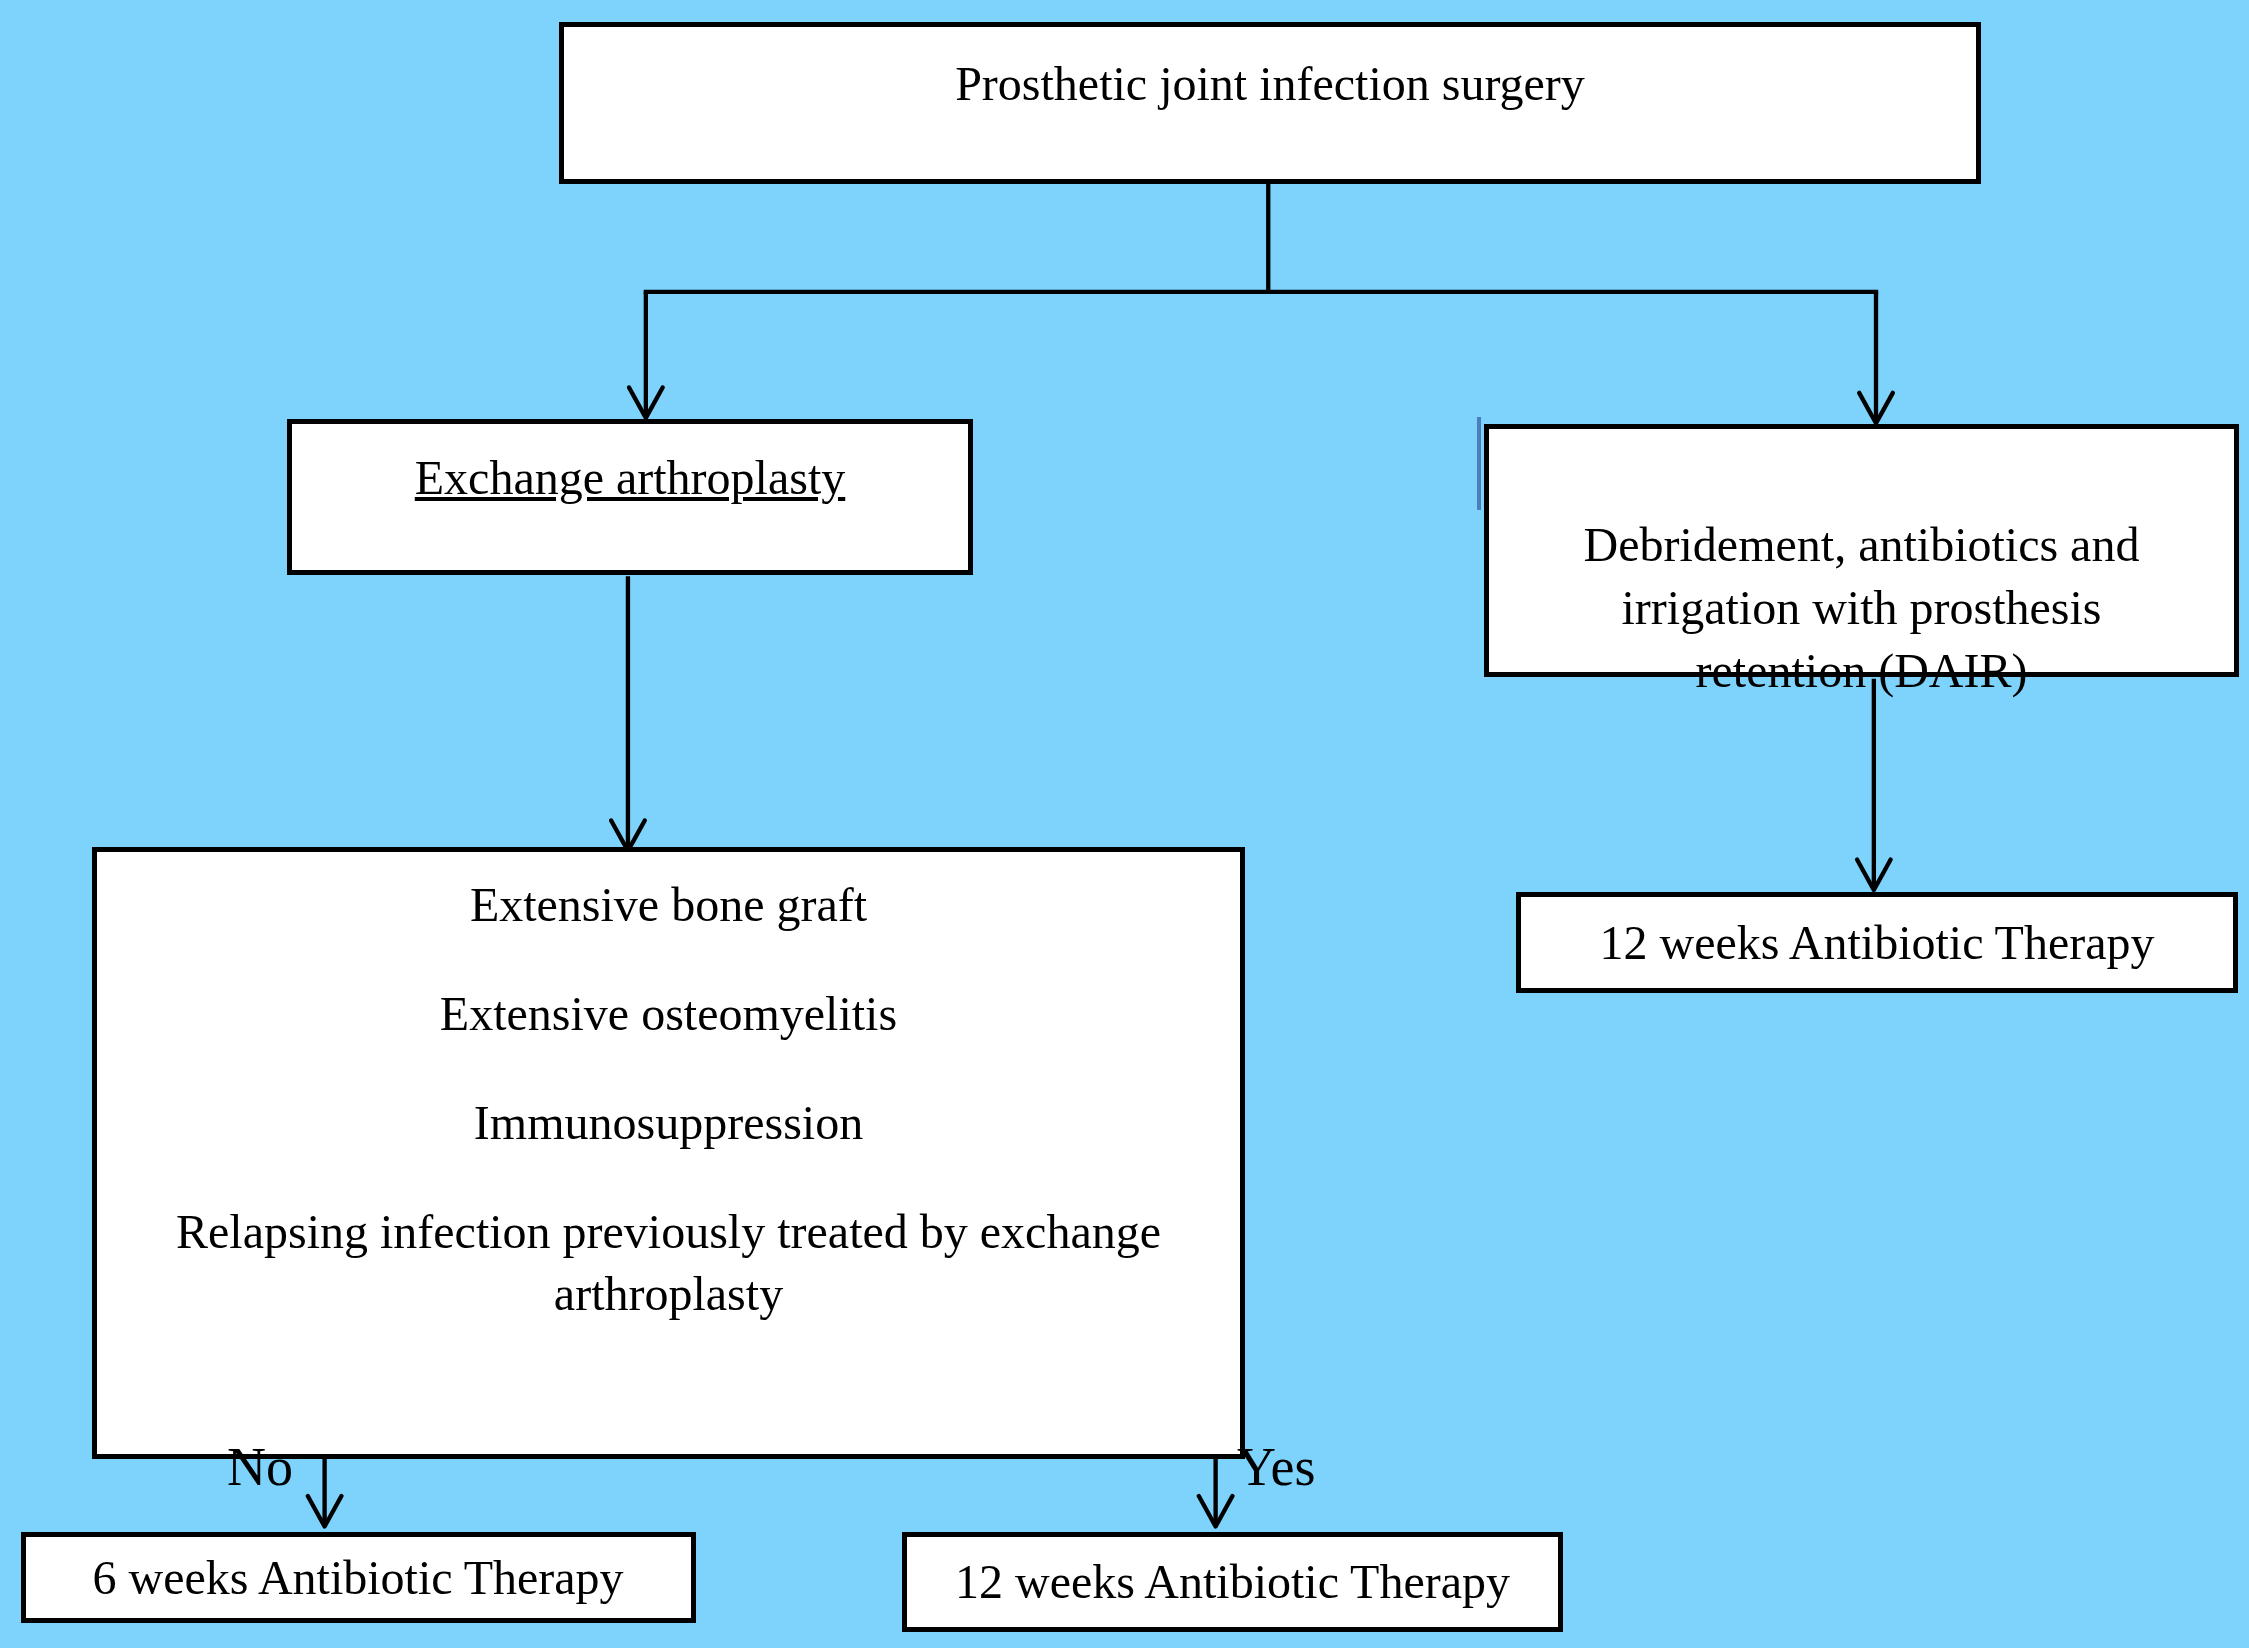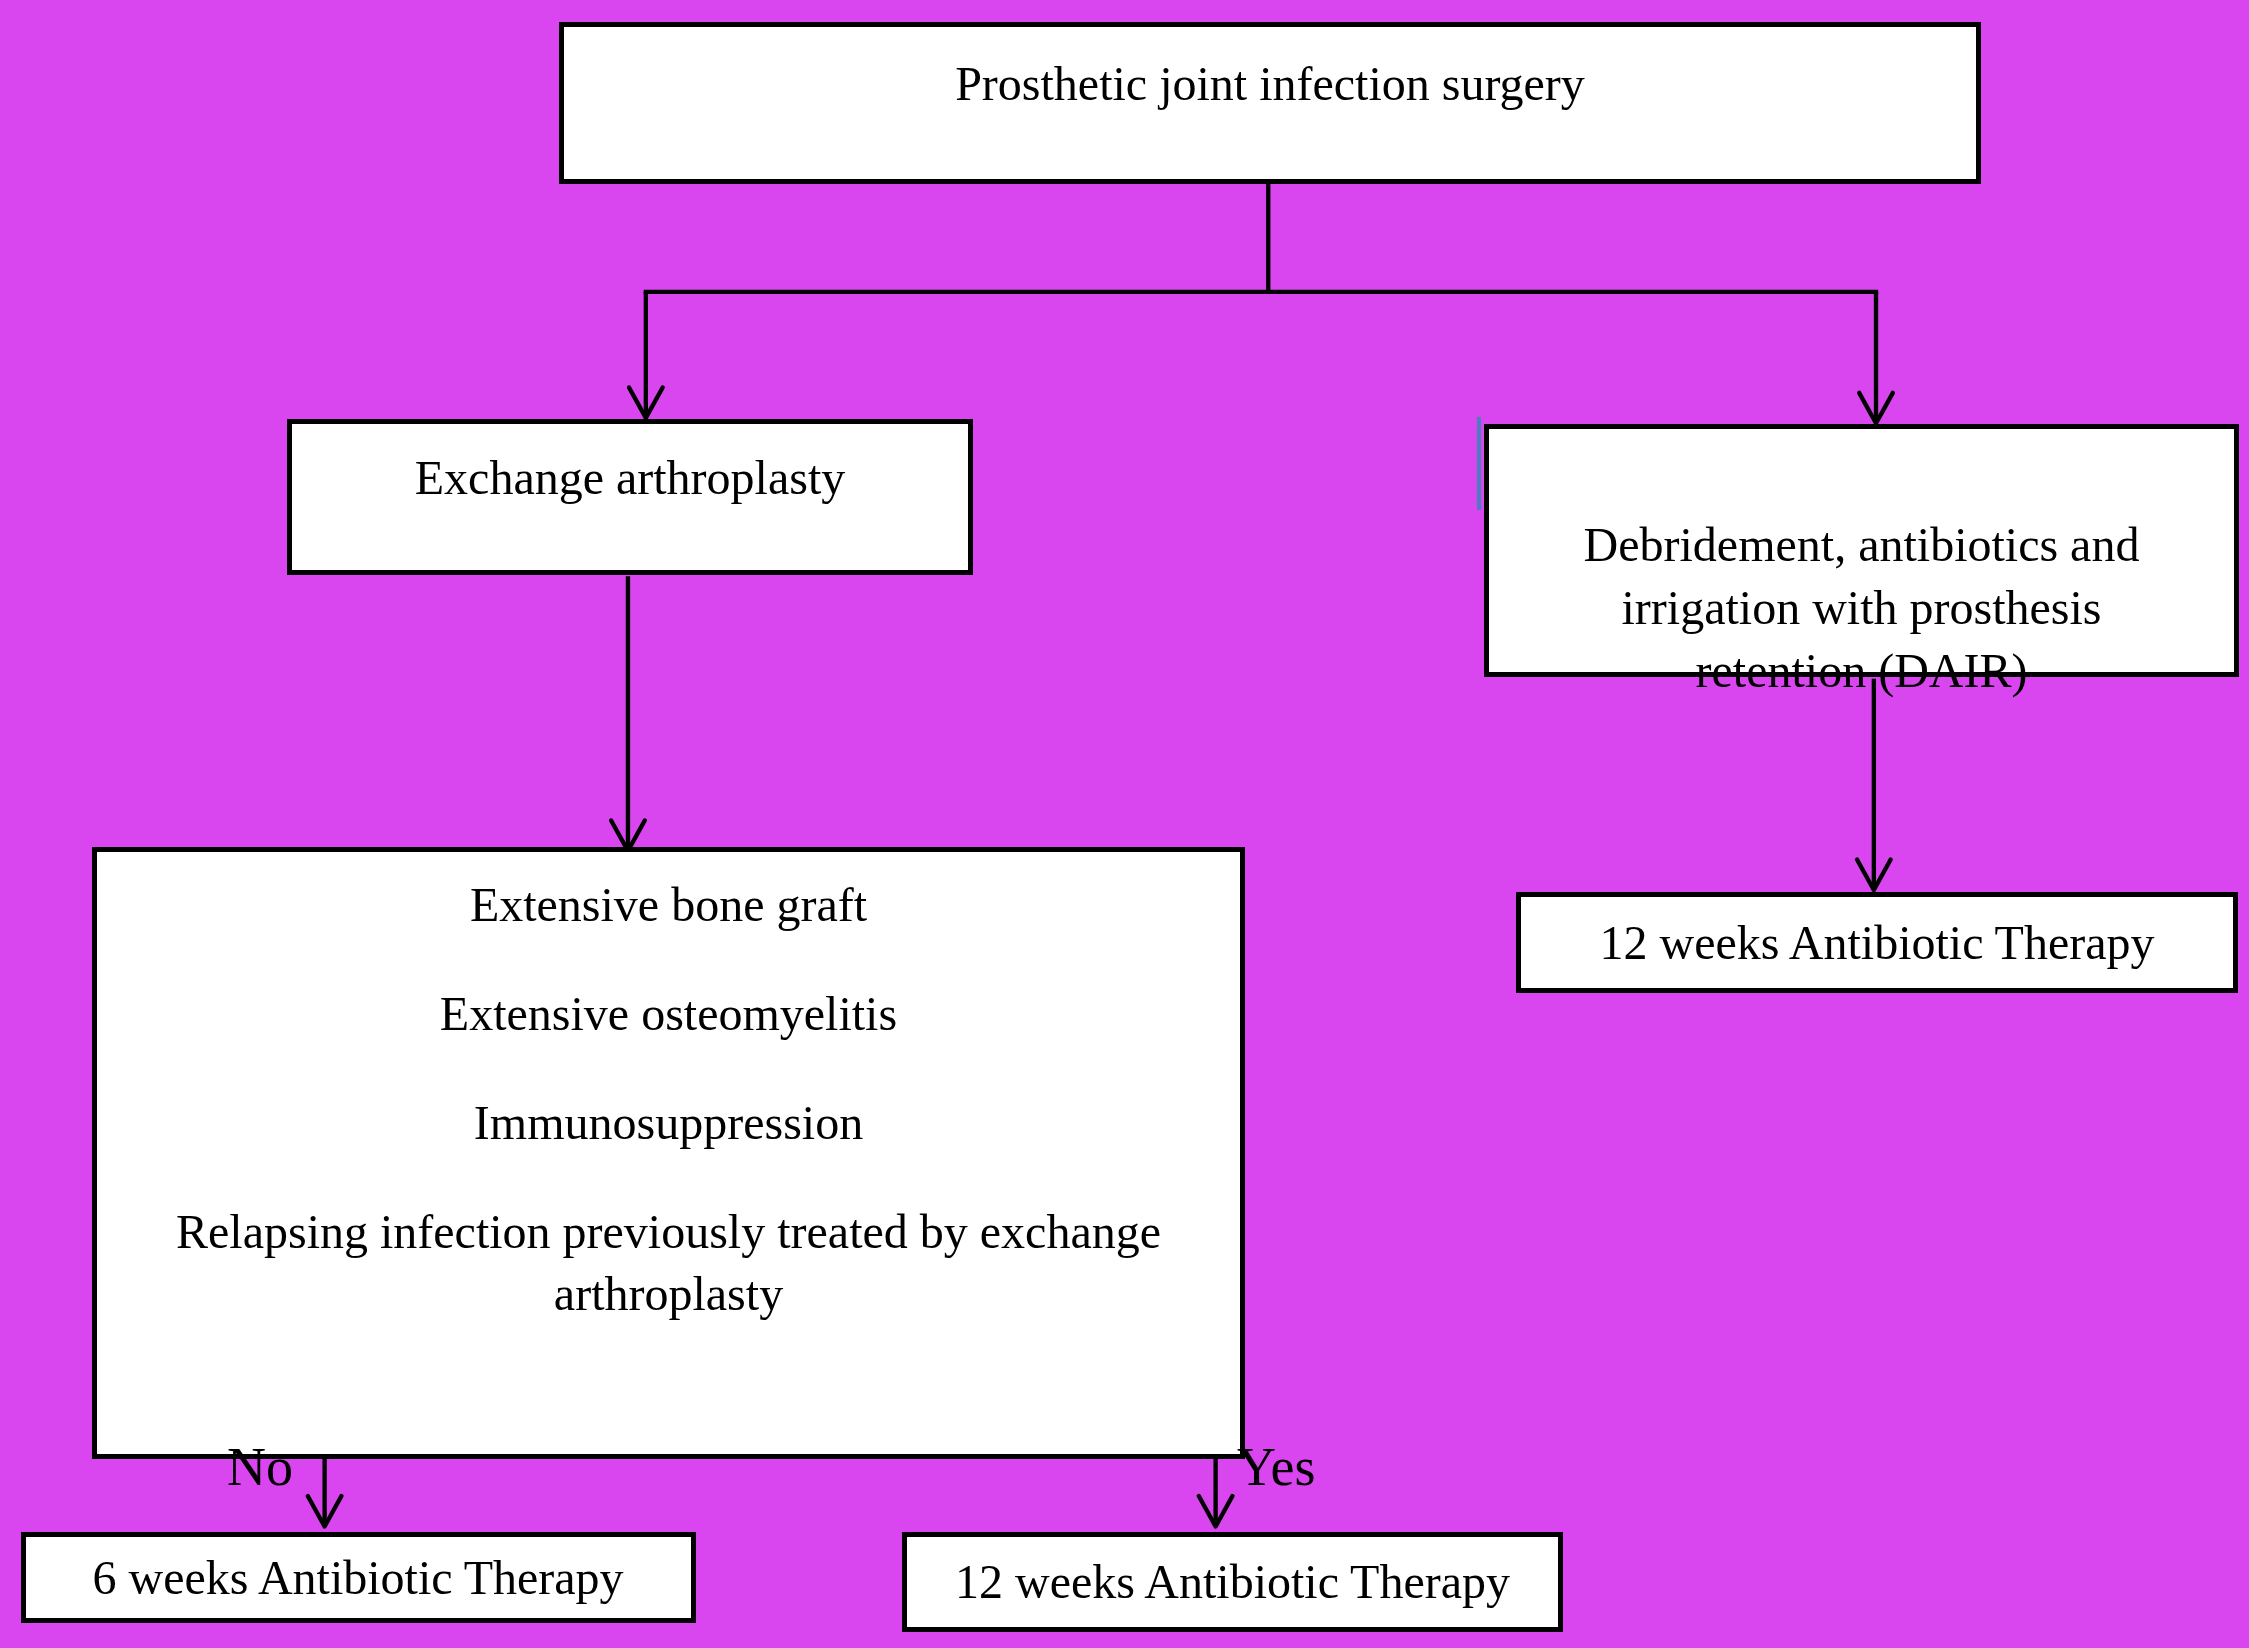--- a/index.html
+++ b/index.html
@@ -4,21 +4,21 @@
 <style>
   html, body {
     margin: 0;
     padding: 0;
     background: #ffffff;
   }
   .canvas {
     position: relative;
     width: 2250px;
     height: 1648px;
-    background: #d946ef;
+    background: #7dd3fc;
     font-family: "Liberation Serif", "DejaVu Serif", serif;
     color: #000000;
     overflow: hidden;
   }
   .connectors {
     position: absolute;
     left: 0;
     top: 0;
     width: 2250px;
     height: 1648px;
@@ -45,21 +45,21 @@
     line-height: 1.2;
   }
   .node.top-pad { display: block; }
   .node.center {
     display: flex;
     align-items: center;
     justify-content: center;
   }
   .prelines { white-space: pre-line; }
   .box-root      { left: 559px; top: 22px;   width: 1422px; height: 162px; padding-top: 28px; }
-  .box-exchange  { left: 287px;  top: 419px;  width: 686px; height: 156px; padding-top: 25px; }
+  .box-exchange  { left: 287px;  top: 419px;  width: 686px; height: 156px; padding-top: 25px; text-decoration: underline; }
   .box-dair      { left: 1484px; top: 424px;  width: 755px; height: 253px; padding-top: 21px; line-height: 63px; }
   .box-criteria  { left: 92px;  top: 847px; width: 1153px; height: 612px; padding-top: 22px; line-height: 62px; }
   .box-dair-outcome { left: 1516px; top: 892px; width: 722px; height: 101px; }
   .box-no        { left: 20.6px;   top: 1532px; width: 675px; height: 91px; }
   .box-yes       { left: 902px; top: 1532px; width: 661px; height: 100px; }
   .criteria-item { margin: 47px 0 0 0; }
   .criteria-item:first-child { margin-top: 0; }
   .edge-label {
     position: absolute;
     font-size: 54px;

